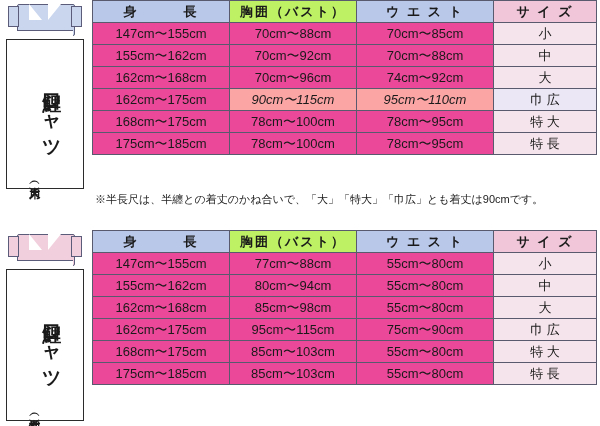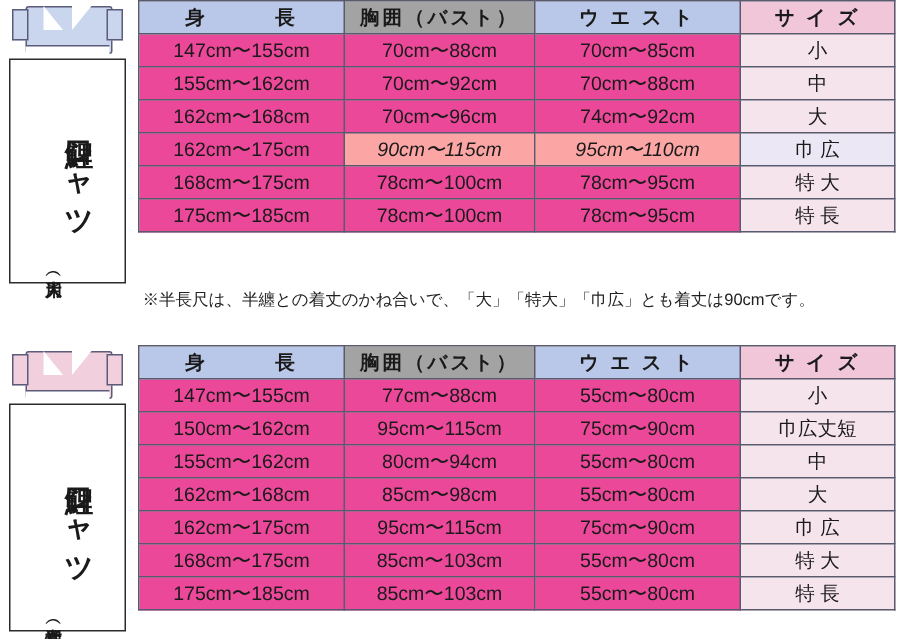--- a/index.html
+++ b/index.html
@@ -140,21 +140,21 @@
     font-weight: bold;
     letter-spacing: 2px;
     font-size: 13px;
   }
   .col-h { width: 137px; }
   .col-b { width: 127px; }
   .col-w { width: 137px; }
   .col-s { width: 103px; }
 
   .hd-blue   { background: #b9c7e8; }
-  .hd-blue2  { background: #a3a3a3; }
+  .hd-blue2  { background: #bef264; }
   .hd-pink   { background: #f0c6d8; }
   .cell-blue { background: #ec4899; }
   .cell-pinkish { background: #f6e4ec; }
   .cell-white { background: #fca5a5; font-style: italic; }
   .cell-lav   { background: #ece7f5; }
 
   .note {
     position: absolute;
     left: 95px;
     top: 192px;
@@ -274,26 +274,20 @@
       </tr>
     </thead>
     <tbody>
       <tr>
         <td class="cell-blue">147cm〜155cm</td>
         <td class="cell-blue">77cm〜88cm</td>
         <td class="cell-blue">55cm〜80cm</td>
         <td class="cell-pinkish">小</td>
       </tr>
       <tr>
-        <td class="cell-blue">150cm〜162cm</td>
-        <td class="cell-blue">95cm〜115cm</td>
-        <td class="cell-blue">75cm〜90cm</td>
-        <td class="cell-pinkish">巾広丈短</td>
-      </tr>
-      <tr>
         <td class="cell-blue">155cm〜162cm</td>
         <td class="cell-blue">80cm〜94cm</td>
         <td class="cell-blue">55cm〜80cm</td>
         <td class="cell-pinkish">中</td>
       </tr>
       <tr>
         <td class="cell-blue">162cm〜168cm</td>
         <td class="cell-blue">85cm〜98cm</td>
         <td class="cell-blue">55cm〜80cm</td>
         <td class="cell-pinkish">大</td>

